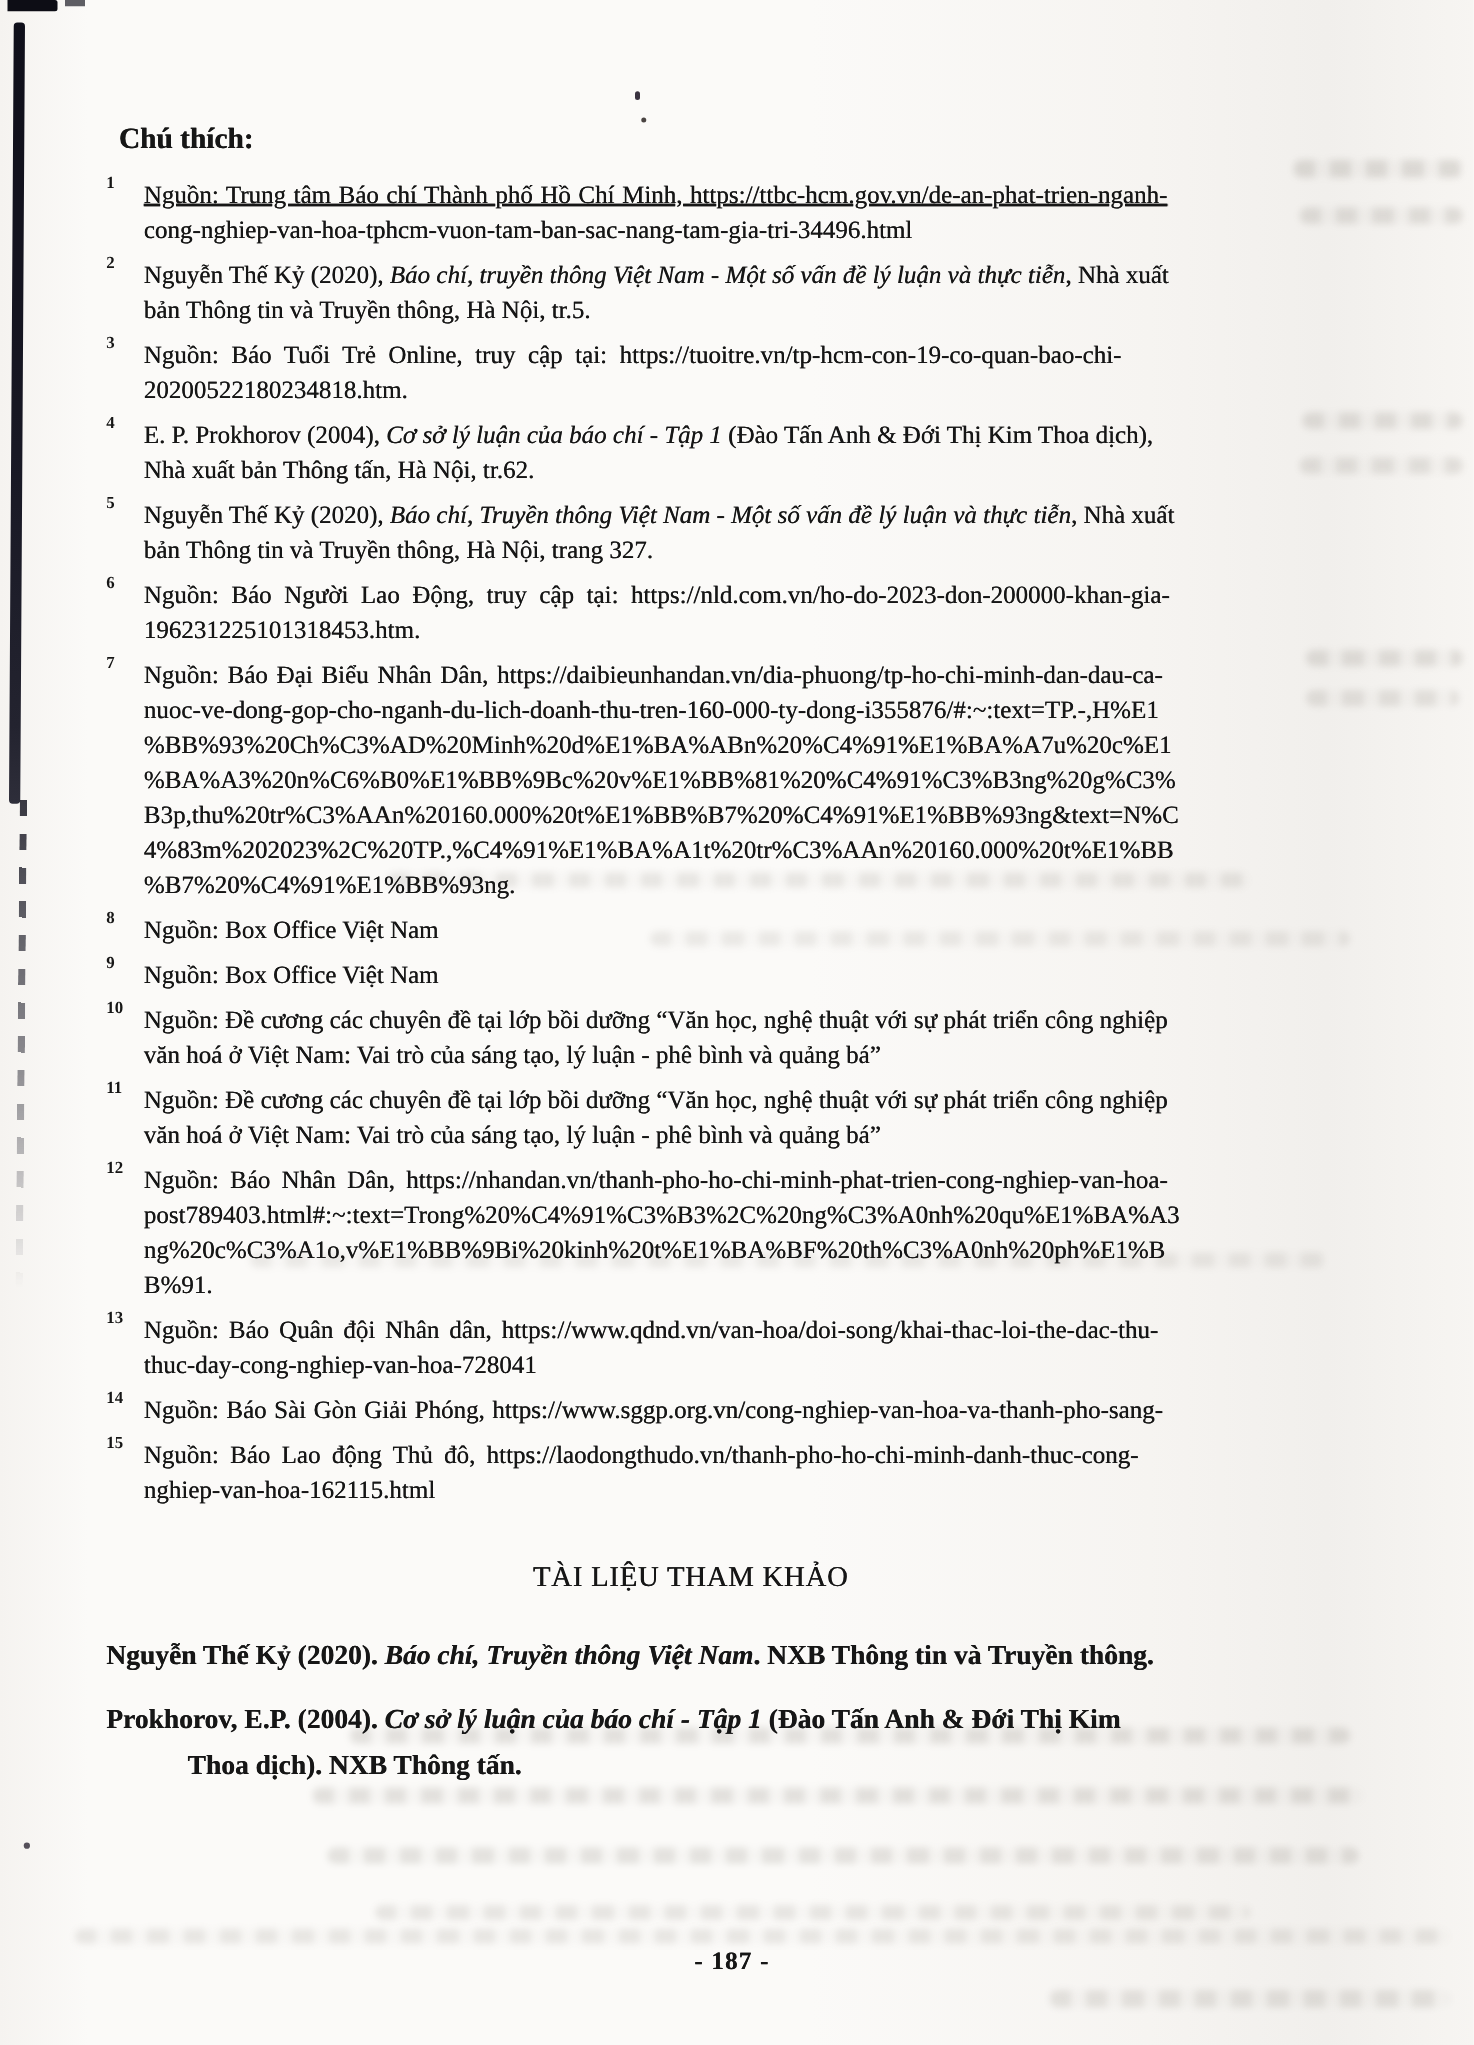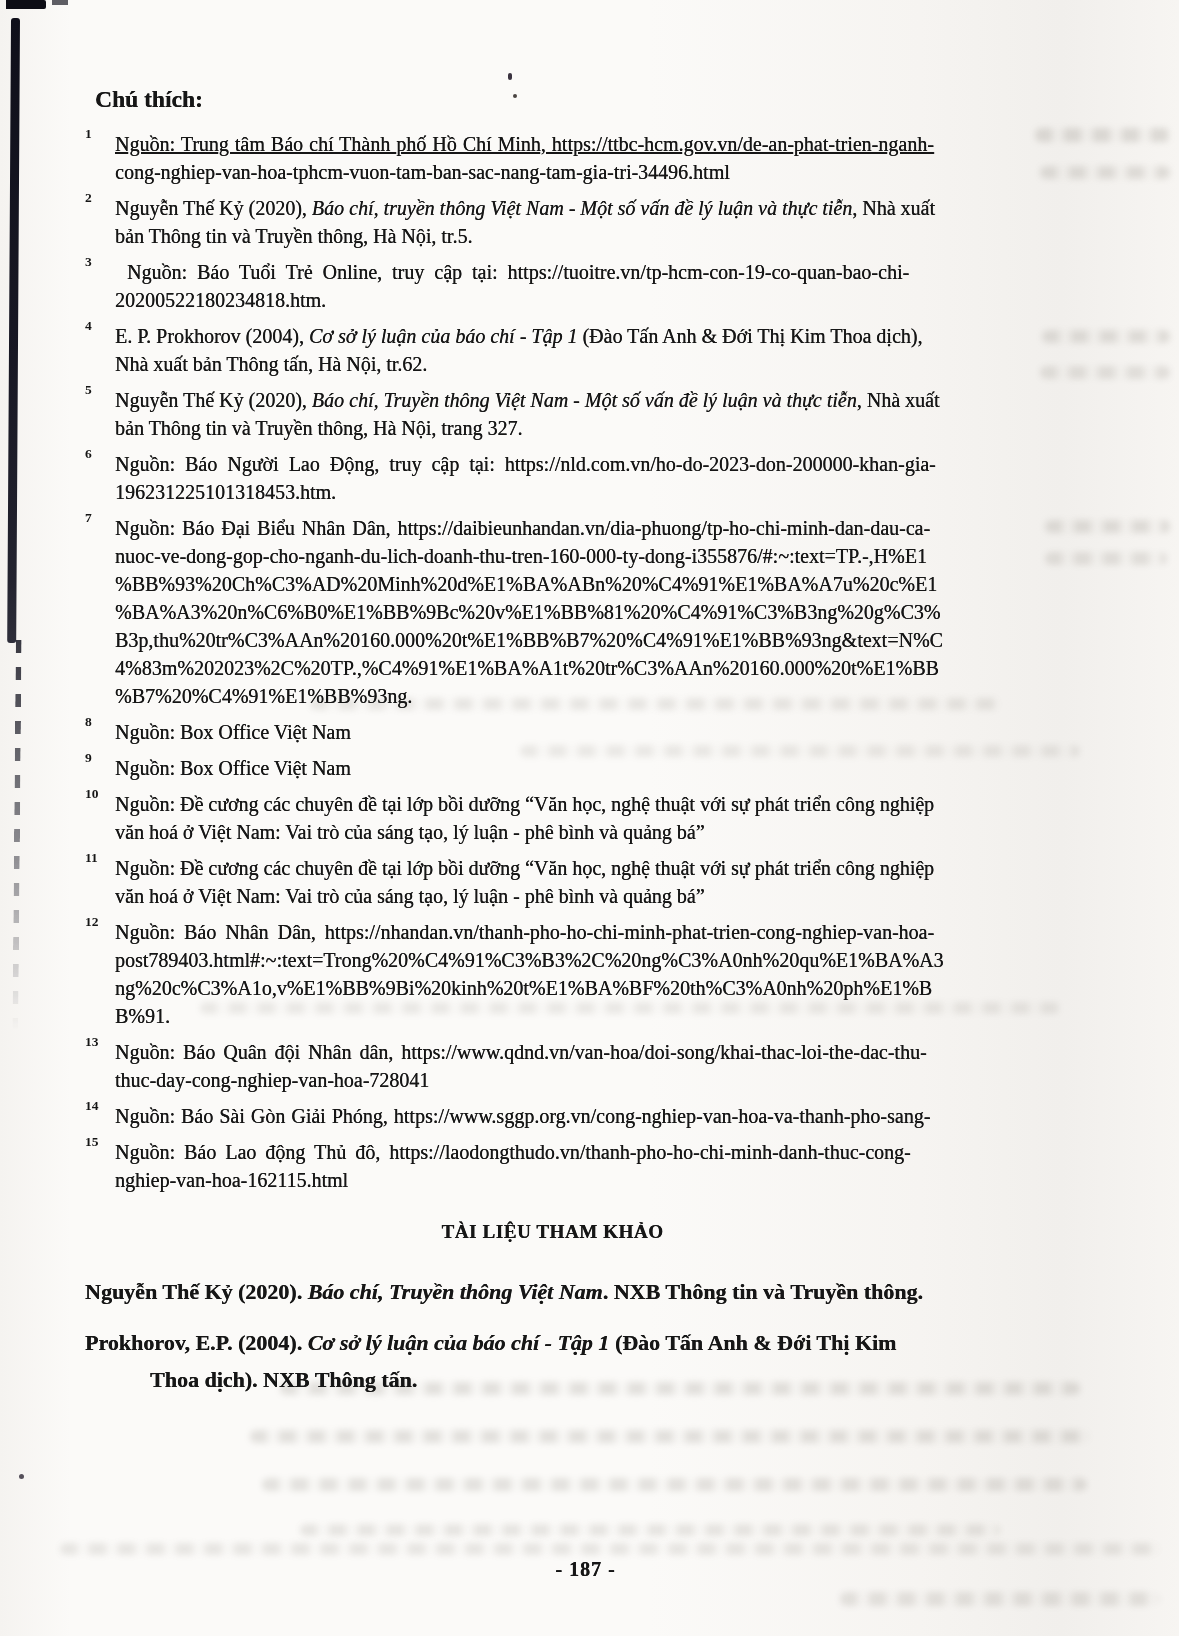--- a/index.html
+++ b/index.html
@@ -30,38 +30,38 @@
   .speck1 { left:508px; top:73px; width:4px; height:7px; background:#3a3340; border-radius:2px; }
   .speck2 { left:513px; top:94px; width:4px; height:4px; background:#4a4442; border-radius:50%; }
   .speck3 { left:19px; top:1474px; width:5px; height:5px; background:#55505a; border-radius:50%; }
   
   .bleed {
     position:absolute; pointer-events:none;
     background:repeating-linear-gradient(90deg,rgba(125,118,108,.38) 0 17px,rgba(125,118,108,.07) 17px 29px);
     filter:blur(3px); border-radius:6px;
   }
   
-  .content { position:absolute; left:115px; top:86px; width:905px; }
+  .content { position:absolute; left:115px; top:98px; width:905px; }
   .fn-heading {
     font-size:23.5px; font-weight:700; margin:0 0 17px -20px;
     text-shadow:.3px 0 0 #161616;
   }
   .footnote { position:relative; margin-bottom:8px; }
   .fn-num {
     position:absolute; left:-30px; top:-4px;
     font-size:13.5px; font-weight:700;
   }
   .fn-line {
     font-size:20px; line-height:28px; white-space:nowrap;
     text-shadow:.25px 0 0 #1a1a1a;
   }
   .refs { margin-left:-30px; width:935px; }
   .ref-title {
-    font-size:19px; font-weight:700; text-align:center;
-    margin:27px 0 30px 0; letter-spacing:.6px;
+    font-size:23px; font-weight:400; text-align:center;
+    margin:43px 0 30px 0; letter-spacing:.6px;
     text-shadow:.3px 0 0 #161616;
   }
   .ref-entry { font-size:22px; font-weight:700; margin-bottom:14px; text-shadow:.3px 0 0 #161616; }
   .ref-entry .fn-line { font-size:22px; line-height:37px; }
   .ref-entry .fn-line.indent { padding-left:65px; }
   .pageno {
     position:absolute; top:1558px; left:0; width:1135px; text-align:center;
     font-size:20px; font-weight:700; letter-spacing:1px;
     text-shadow:.3px 0 0 #161616;
     padding-left:36px;
@@ -103,21 +103,21 @@
         <div class="fn-line" style="word-spacing: 1px; text-decoration: underline;"><span>Nguồn: Trung tâm Báo chí Thành phố Hồ Chí Minh, https://ttbc-hcm.gov.vn/de-an-phat-trien-nganh-</span></div>
         <div class="fn-line"><span>cong-nghiep-van-hoa-tphcm-vuon-tam-ban-sac-nang-tam-gia-tri-34496.html</span></div>
       </div>
       <div class="footnote">
         <span class="fn-num">2</span>
         <div class="fn-line"><span>Nguyễn Thế Kỷ (2020), </span><i>Báo chí, truyền thông Việt Nam - Một số vấn đề lý luận và thực tiễn</i><span>, Nhà xuất</span></div>
         <div class="fn-line"><span>bản Thông tin và Truyền thông, Hà Nội, tr.5.</span></div>
       </div>
       <div class="footnote">
         <span class="fn-num">3</span>
-        <div class="fn-line" style="word-spacing: 5px; margin-left: 12px;"><span>Nguồn: Báo Tuổi Trẻ Online, truy cập tại: https://tuoitre.vn/tp-hcm-con-19-co-quan-bao-chi-</span></div>
+        <div class="fn-line" style="word-spacing: 5px;"><span>Nguồn: Báo Tuổi Trẻ Online, truy cập tại: https://tuoitre.vn/tp-hcm-con-19-co-quan-bao-chi-</span></div>
         <div class="fn-line"><span>20200522180234818.htm.</span></div>
       </div>
       <div class="footnote">
         <span class="fn-num">4</span>
         <div class="fn-line"><span>E. P. Prokhorov (2004), </span><i>Cơ sở lý luận của báo chí - Tập 1</i><span> (Đào Tấn Anh &amp; Đới Thị Kim Thoa dịch),</span></div>
         <div class="fn-line"><span>Nhà xuất bản Thông tấn, Hà Nội, tr.62.</span></div>
       </div>
       <div class="footnote">
         <span class="fn-num">5</span>
         <div class="fn-line"><span>Nguyễn Thế Kỷ (2020), </span><i>Báo chí, Truyền thông Việt Nam - Một số vấn đề lý luận và thực tiễn</i><span>, Nhà xuất</span></div>

